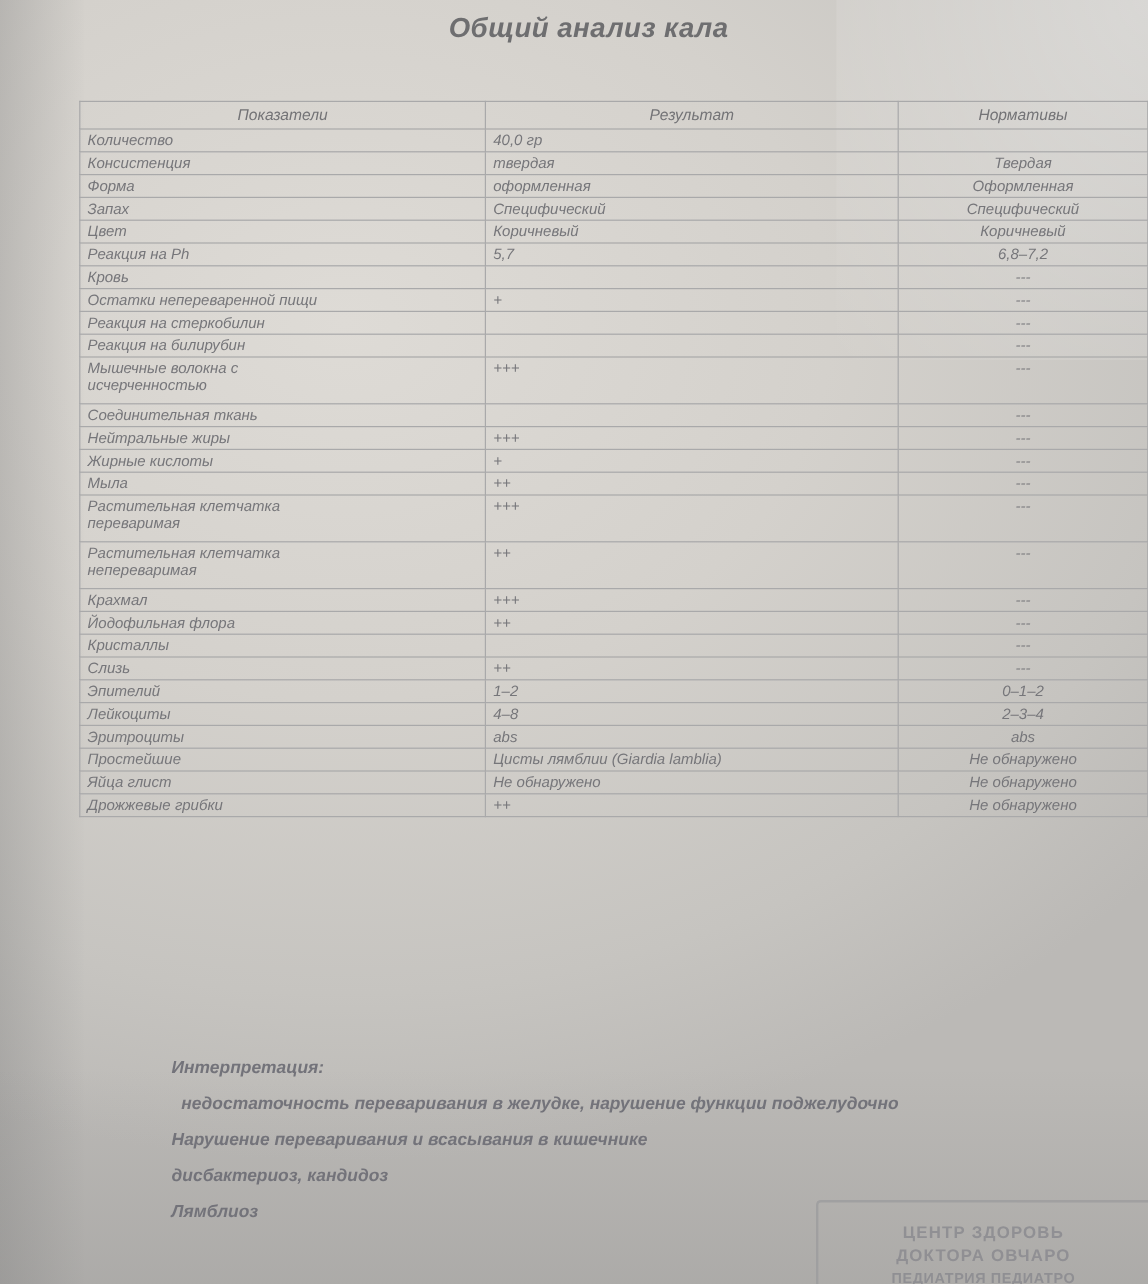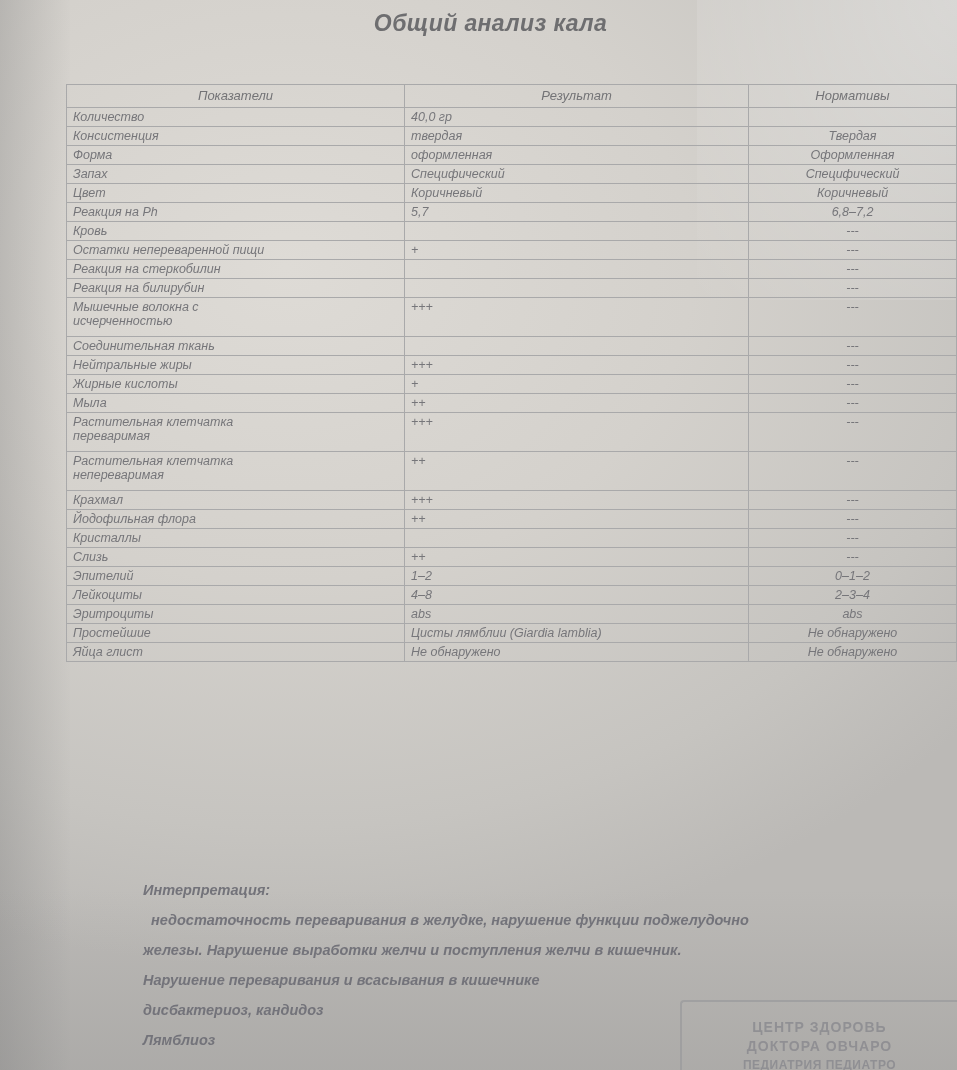--- a/index.html
+++ b/index.html
@@ -283,27 +283,31 @@
       <tr>
         <td class="param"><span>Простейшие</span></td>
         <td class="res">Цисты лямблии (Giardia lamblia)</td>
         <td class="norm">Не обнаружено</td>
       </tr>
       <tr>
         <td class="param"><span>Яйца глист</span></td>
         <td class="res">Не обнаружено</td>
         <td class="norm">Не обнаружено</td>
       </tr>
+      <tr>
+        <td class="param"><span>Дрожжевые грибки</span></td>
+        <td class="res">++</td>
+        <td class="norm">Не обнаружено</td>
+      </tr>
     </tbody>
   </table>
 
   <div class="interp">
     <span class="ln">Интерпретация:</span>
     <span class="ln indent">недостаточность переваривания в желудке, нарушение функции поджелудочно</span>
-    <span class="ln">железы. Нарушение выработки желчи и поступления желчи в кишечник.</span>
     <span class="ln">Нарушение переваривания и всасывания в кишечнике</span>
     <span class="ln">дисбактериоз, кандидоз</span>
     <span class="ln">Лямблиоз</span>
   </div>
 
   <div class="stamp">
     <span class="sl s1">ЦЕНТР ЗДОРОВЬ</span>
     <span class="sl s2">ДОКТОРА ОВЧАРО</span>
     <span class="sl s3">ПЕДИАТРИЯ ПЕДИАТРО</span>
     <span class="sl s4">КОНСУЛЬТАЦИЯ</span>

